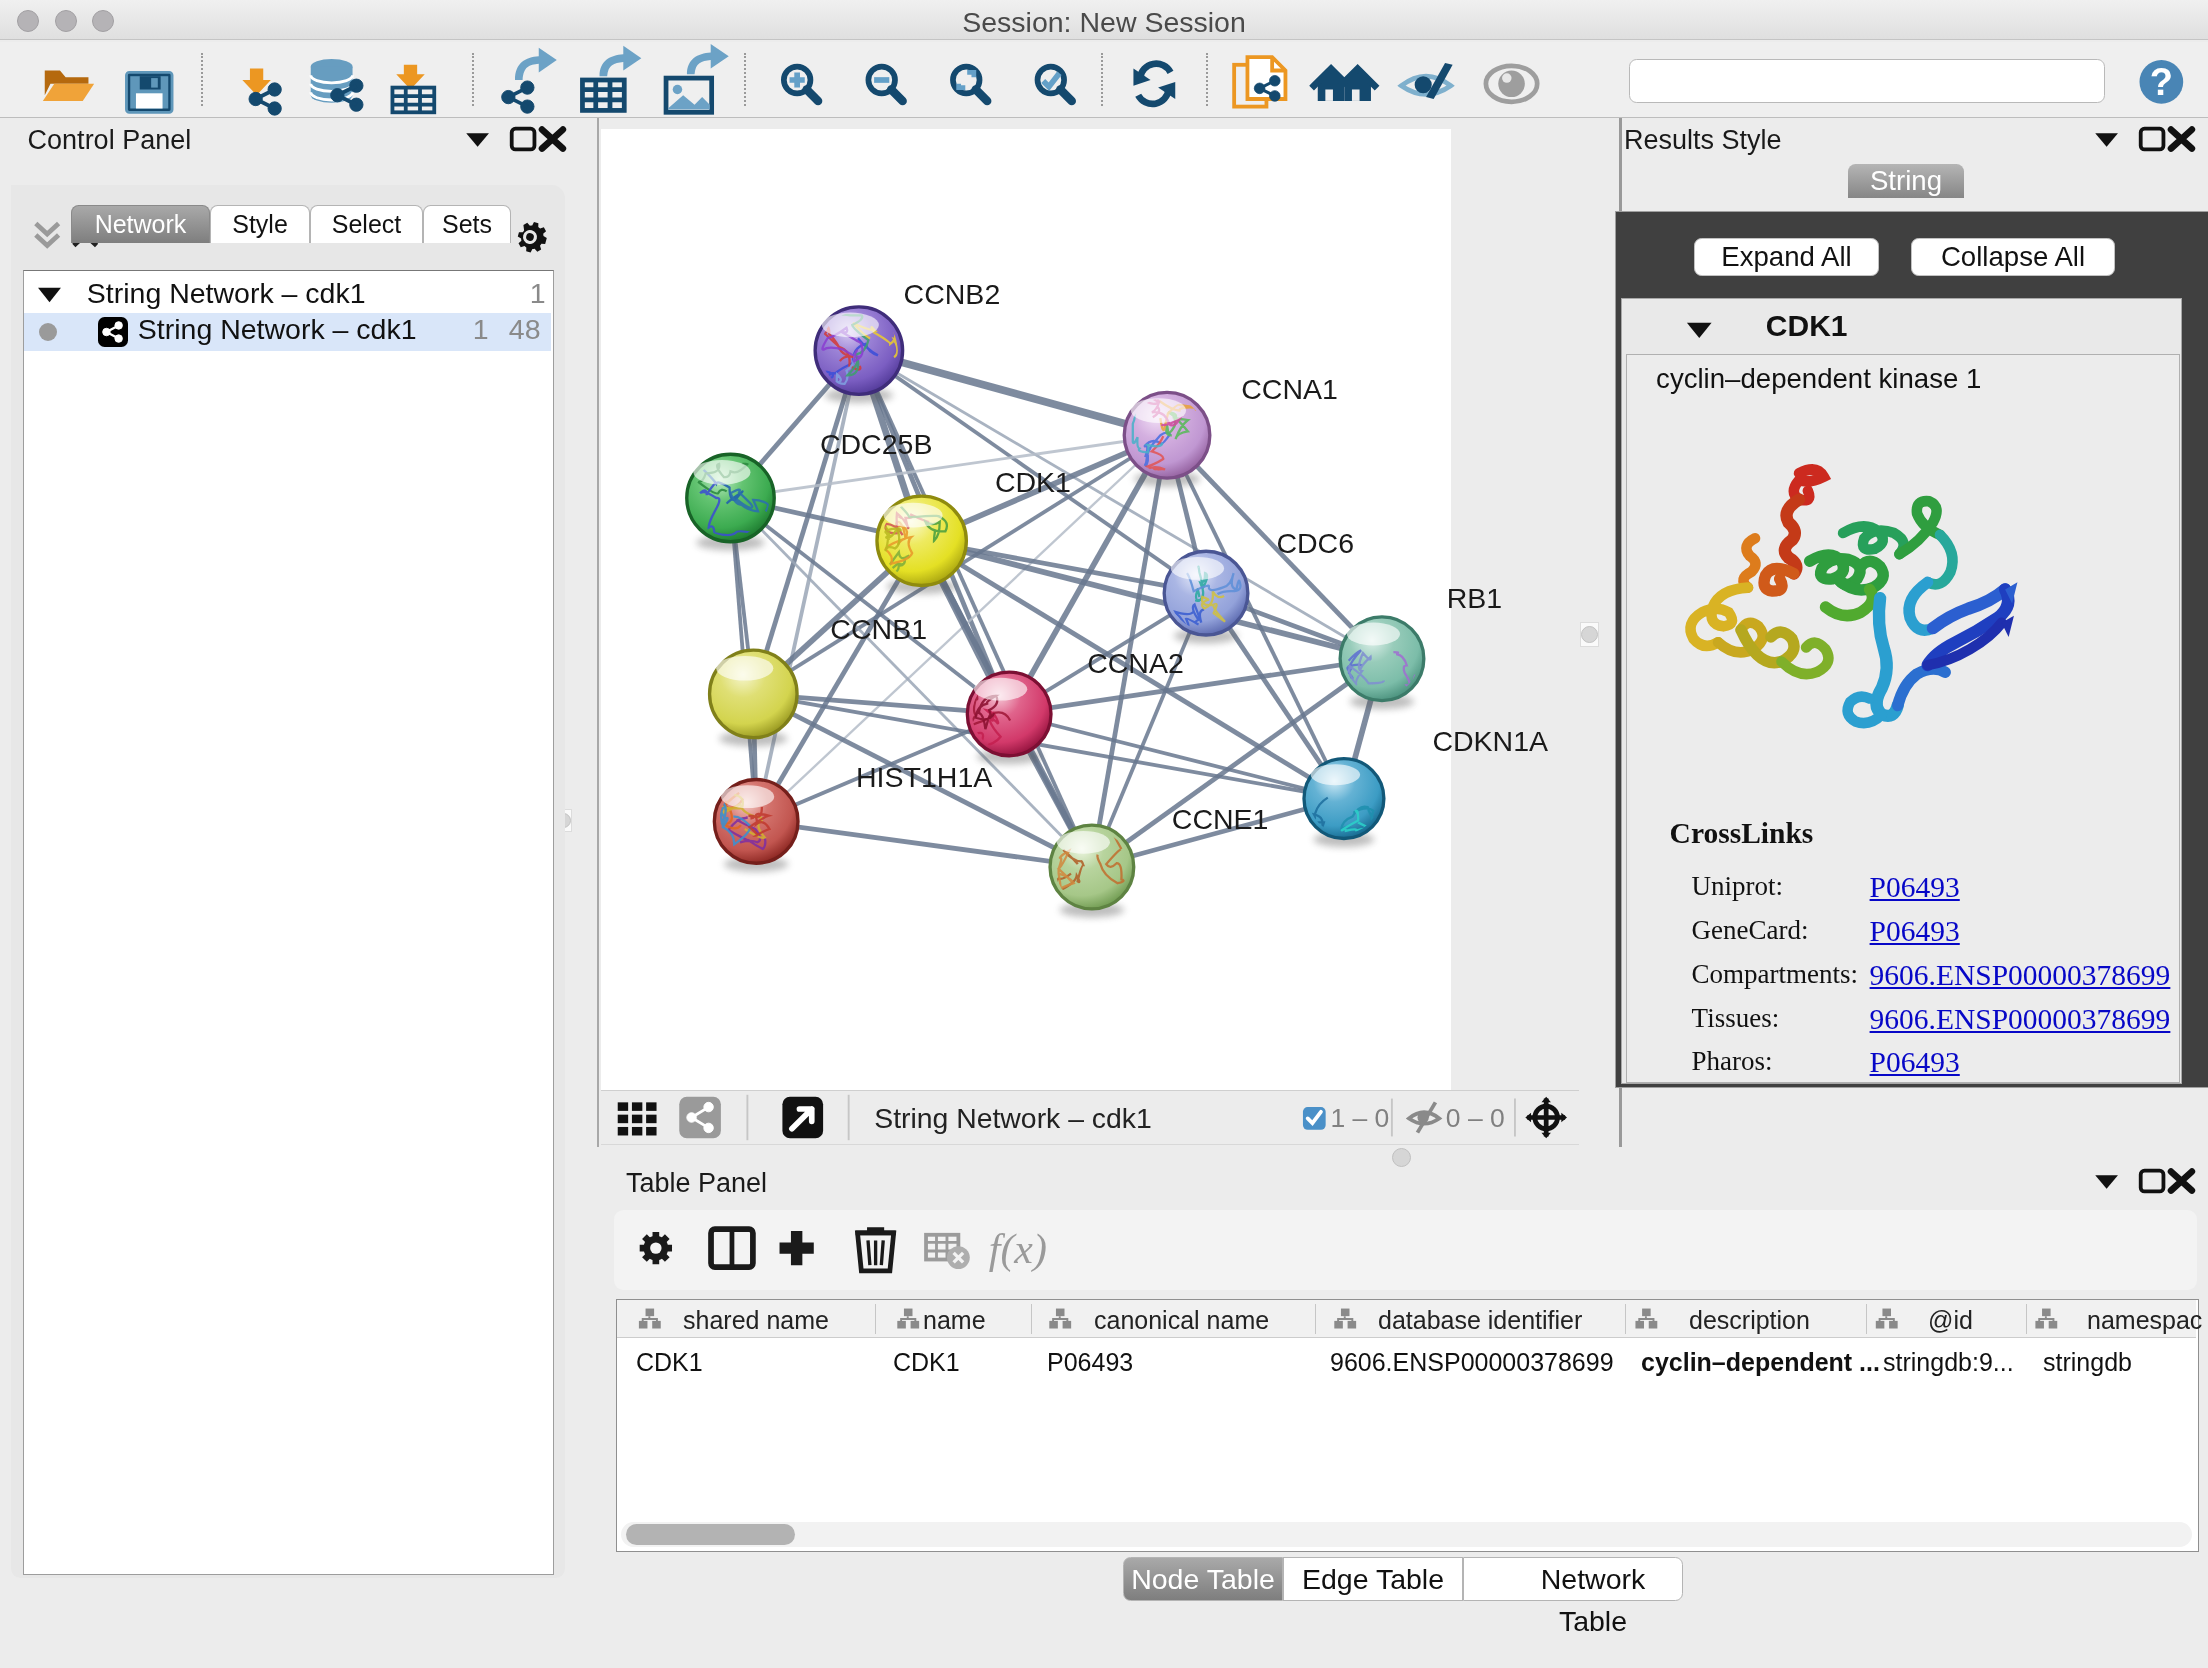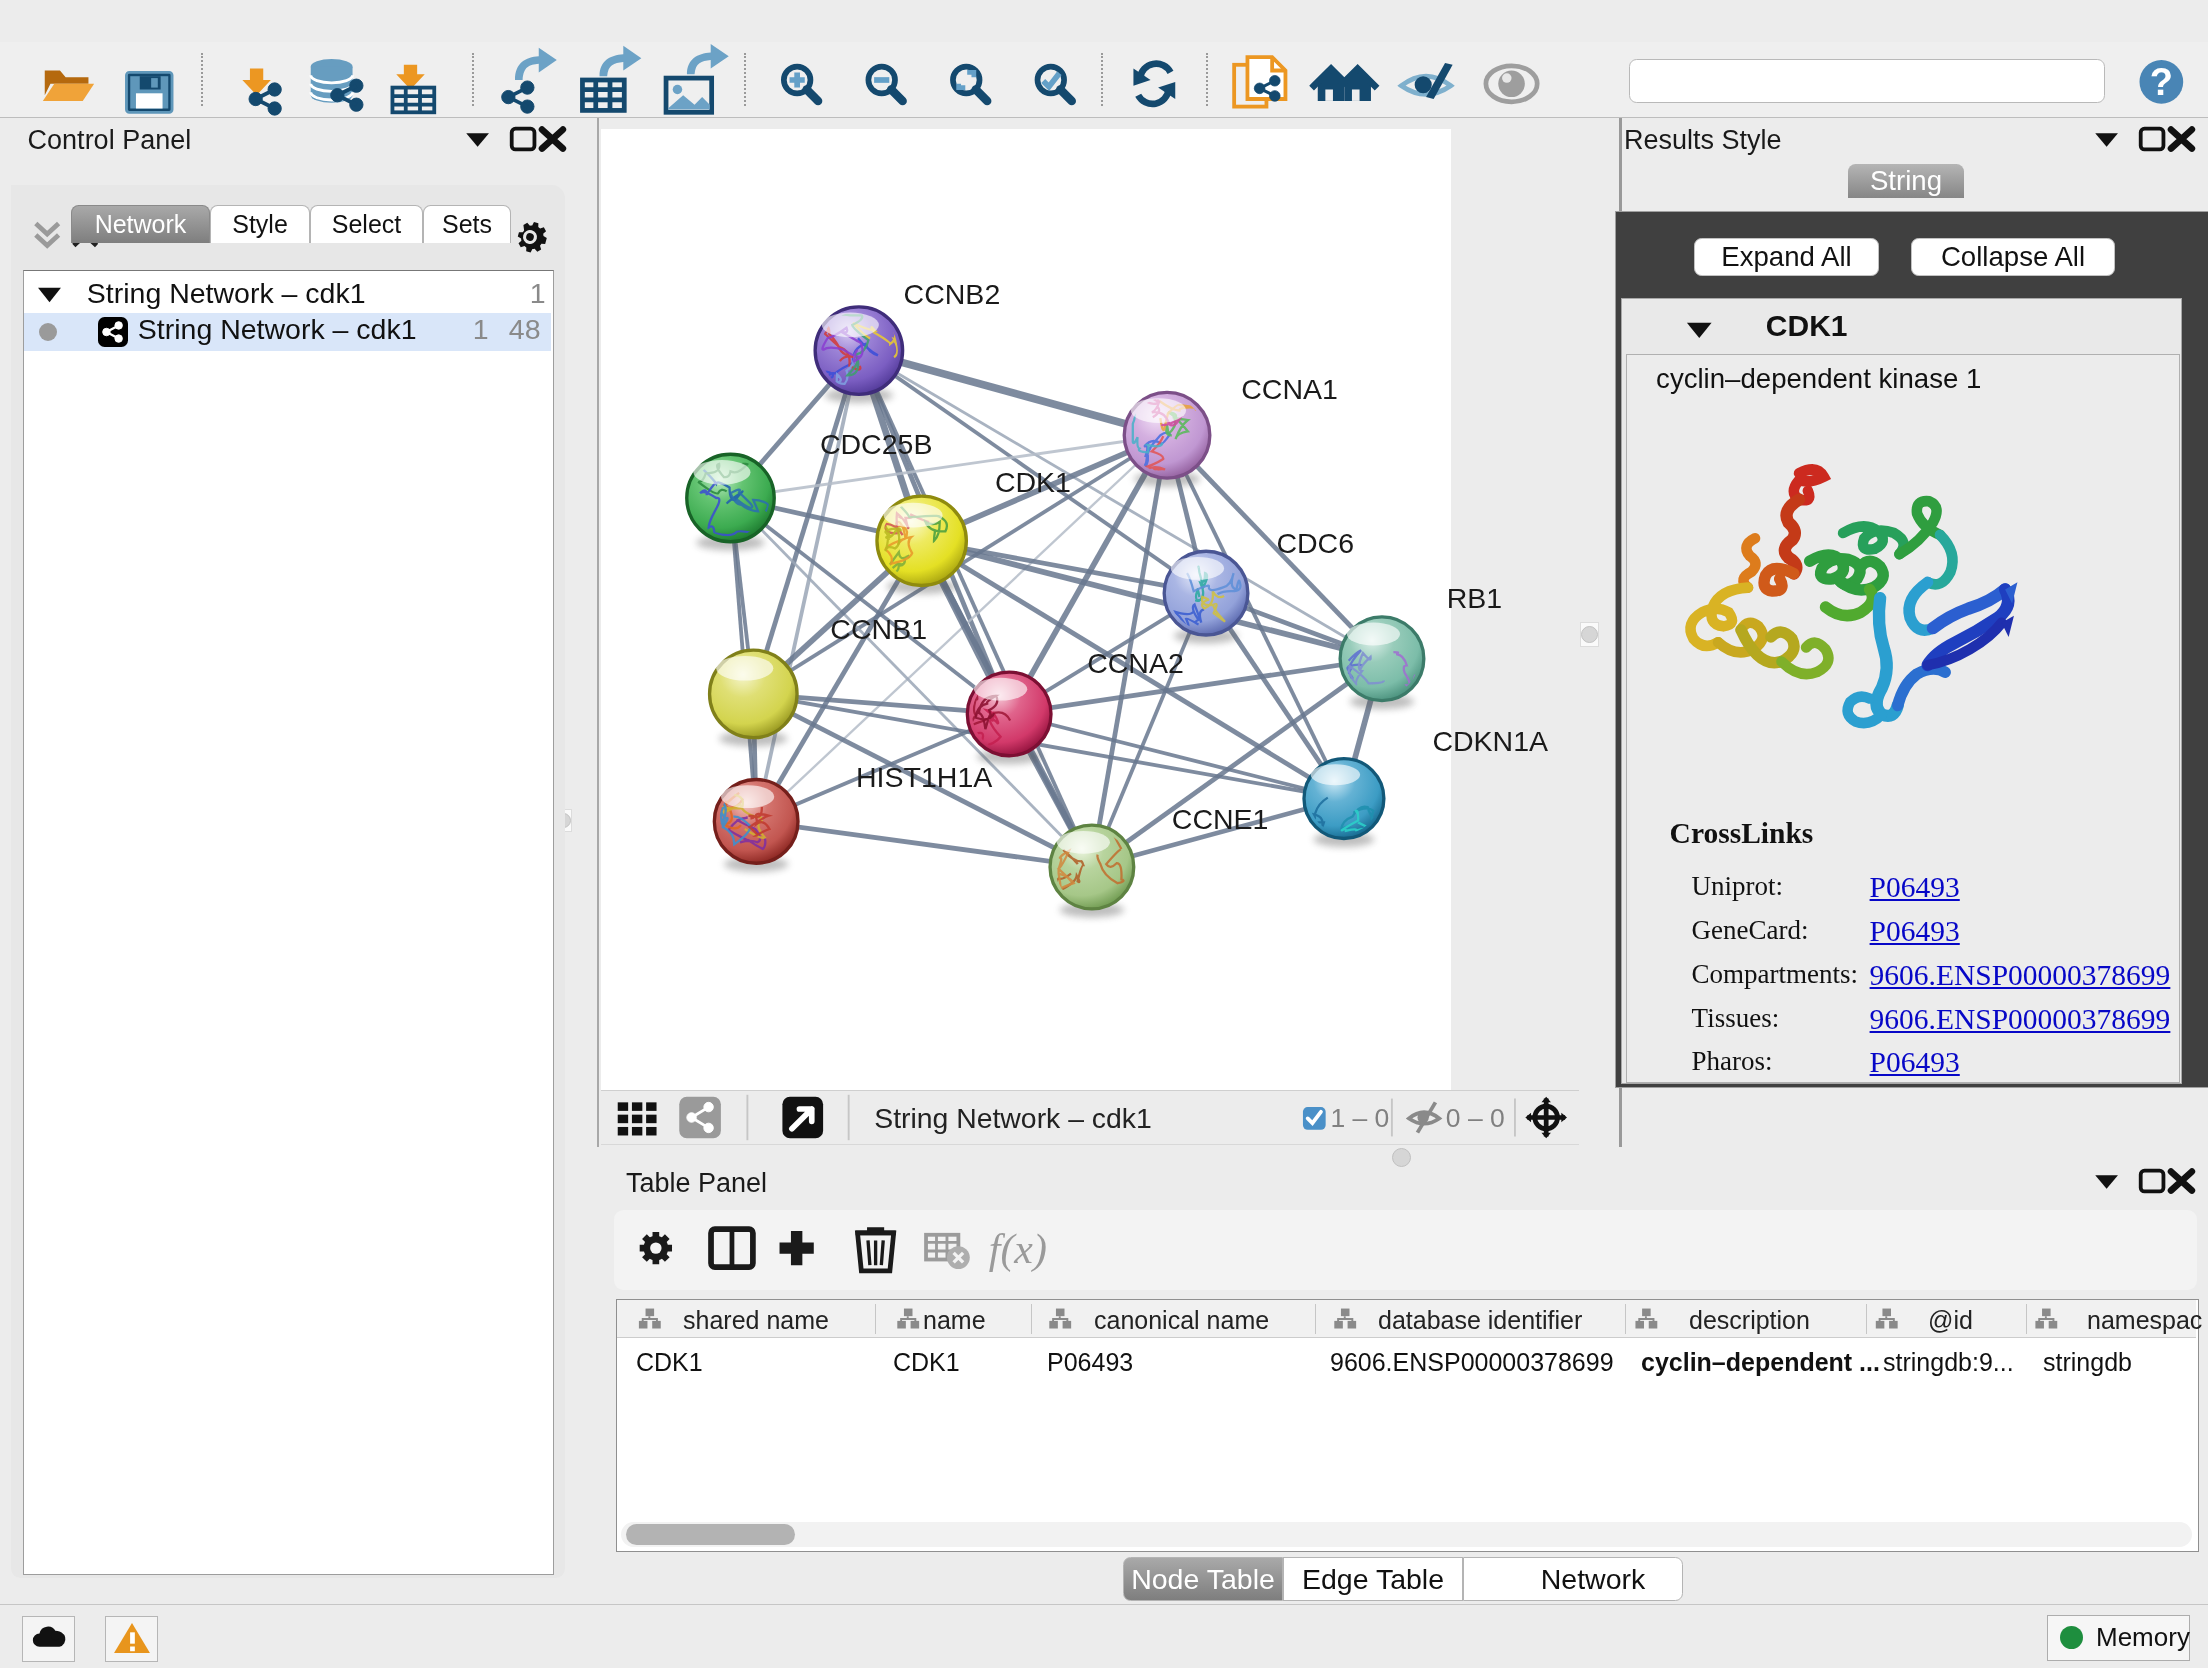--- a/index.html
+++ b/index.html
@@ -48,20 +48,26 @@
 .btab { position:absolute; top:1557px; height:44px; background:#fff; border:1px solid #b4b4b4; font-size:28.5px; color:#111; text-align:center; line-height:42px; }
 
 #statusbar { left:0; top:1604px; width:2208px; height:65px; background:#ececec; border-top:1px solid #c6c6c6; }
 .sbtn { position:absolute; top:10.5px; width:53px; height:46px; background:#f4f4f4; border:1.9px solid #b6b6b6; text-align:center; }
 #memory { position:absolute; left:2047px; top:9.5px; width:143px; height:46px; background:#f6f6f6; border:1.9px solid #adadad; font-size:26px; color:#111; line-height:42px; padding-left:48px; }
 </style>
 </head>
 <body>
 <div id="stage">
 
+  <div class="abs" id="titlebar">
+    <div class="tl" style="left:17px"></div>
+    <div class="tl" style="left:55px"></div>
+    <div class="tl" style="left:92px"></div>
+    <div id="title">Session: New Session</div>
+  </div>
 
   <div class="abs" id="toolbar">
     <svg id="tb-icons" width="2208" height="76" style="position:absolute;left:0;top:0" viewBox="0 0 2322 80">
       <defs>
         <g id="shareS">
             <circle cx="22" cy="6" r="7"></circle>
             <circle cx="2" cy="16" r="7"></circle>
             <circle cx="22" cy="26" r="7"></circle>
             <path d="M2 16 L22 6 M2 16 L22 26" stroke-width="4" fill="none"></path>
           </g>
@@ -705,31 +711,14 @@
     <span class="td" style="left:1266px;">stringdb:9...</span>
     <span class="td" style="left:1426px;">stringdb</span>
     <div id="hscroll">
         <div id="hthumb"></div>
       </div>
   </div>
   <div class="btab" style="left:1123px;width:160px;background:linear-gradient(#a9a9a9,#7e7e7e);color:#fff;border-radius:7.6px 0 0 7.6px;">Node Table</div>
   <div class="btab" style="left:1283px;width:180px;">Edge Table</div>
   <div class="btab" style="left:1463px;width:220px;border-radius:0 7.6px 7.6px 0;padding-left:40px;">Network Table</div>
 
-  <div class="abs" id="statusbar">
-    <div class="sbtn" style="left:22px;">
-      <svg width="38" height="28.5" style="margin-top:7.6px" viewBox="0 0 40 30">
-          <path d="M10 24 A7 7 0 0 1 10 10 A9 9 0 0 1 27 8 A7 7 0 0 1 31 24 Z" fill="#111"></path>
-          <circle cx="27" cy="12" r="5" fill="#111"></circle>
-        </svg>
-    </div>
-    <div class="sbtn" style="left:105px;">
-      <svg width="40" height="34" style="margin-top:4.8px" viewBox="0 0 42 36">
-          <path d="M21 2 L40 34 L2 34 Z" fill="#e8951d"></path>
-          <rect x="19" y="12" width="5" height="12" fill="#fff"></rect>
-          <rect x="19" y="27" width="5" height="5" fill="#fff"></rect>
-        </svg>
-    </div>
-    <div id="memory">Memory</div>
-    <div style="position:absolute;left:2060px;top:21px;width:23px;height:23px;border-radius:50%;background:#1e8e3e;"></div>
-  </div>
 </div>
 
 
 </body></html>

